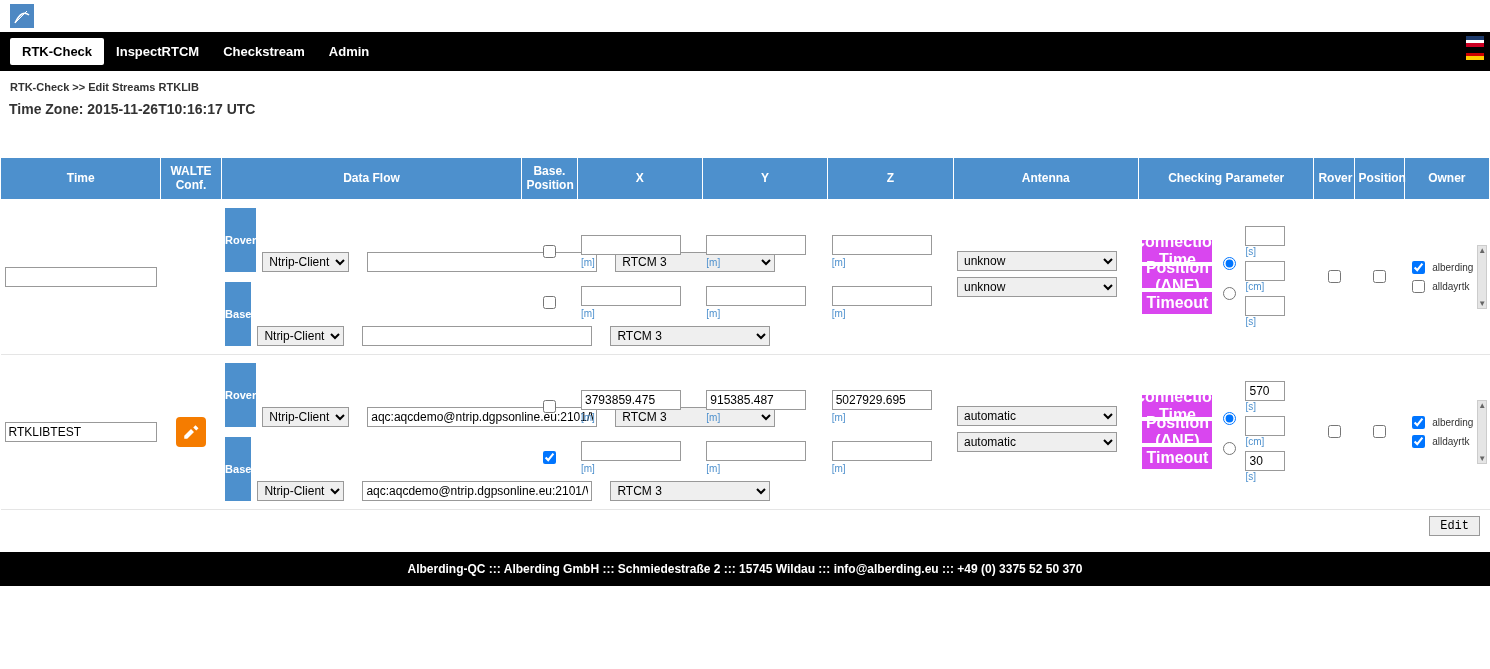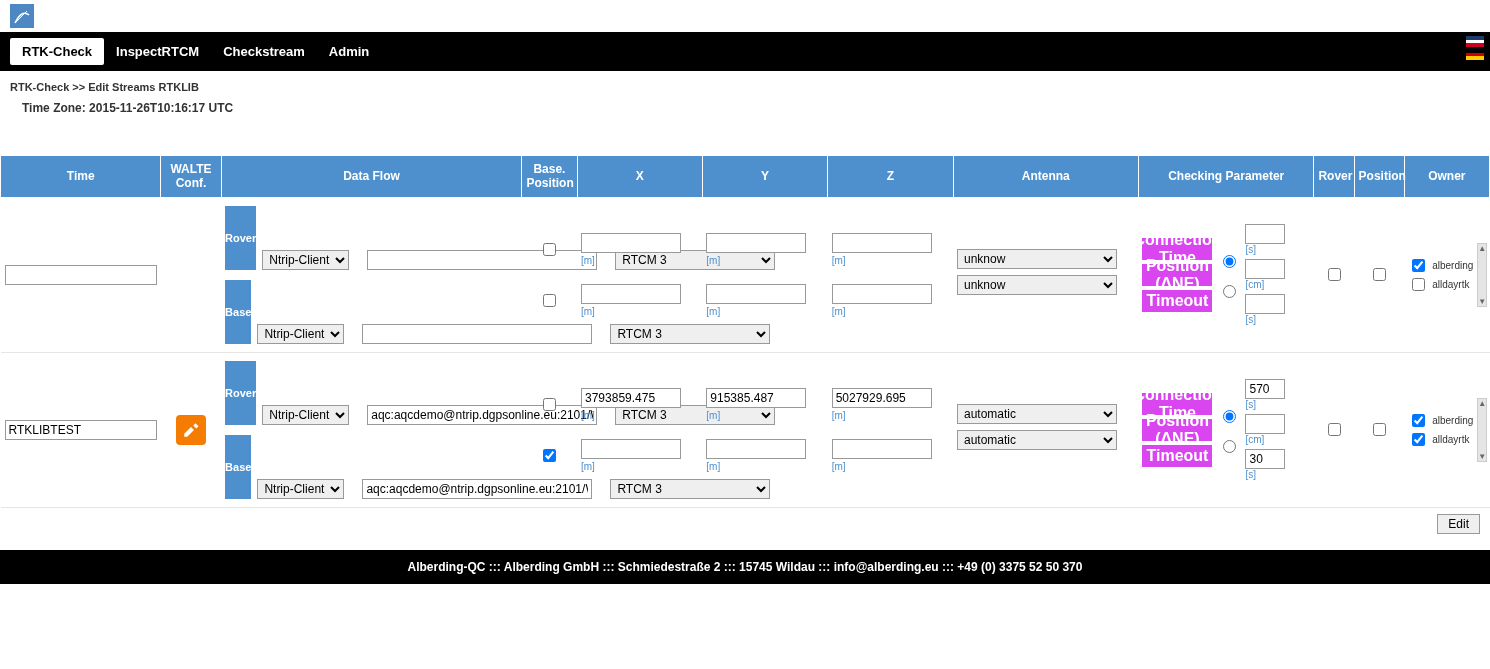--- a/index.html
+++ b/index.html
@@ -50,21 +50,21 @@
     right: 6px;
     top: 4px;
     display: flex;
     flex-direction: column;
     gap: 2px;
   }
   .flag { width: 18px; height: 11px; cursor: pointer; }
   .flag-uk { background: linear-gradient(#1d3a6b 33%, #fff 33% 66%, #c02 66%); }
   .flag-de { background: linear-gradient(#000 33%, #c00 33% 66%, #fc0 66%); }
   .breadcrumb-area { padding: 10px 10px 4px; font-weight: bold; font-size: 11px; }
-  .tz-area { padding: 4px 22px 40px; font-weight: bold; font-size: 12px; }
+  .tz-area { padding: 4px 9px 40px; font-weight: bold; font-size: 14px; }
   table.main {
     width: 100%;
     border-collapse: collapse;
     table-layout: fixed;
   }
   table.main > thead > tr > th {
     background: #4d90cd;
     color: #fff;
     font-weight: bold;
     font-size: 12px;
@@ -160,20 +160,21 @@
     font-size: 8px;
     color: #666;
   }
   .edit-row { text-align: right; padding: 6px 10px; }
   .edit-btn {
     border: 1px solid #999;
     background: #efefef;
     padding: 2px 10px;
     font-size: 12px;
     cursor: pointer;
+    font-family: Liberation Mono, monospace;
   }
   .footer {
     background: #000;
     color: #fff;
     text-align: center;
     padding: 10px;
     font-size: 12px;
     font-weight: bold;
     margin-top: 10px;
   }

